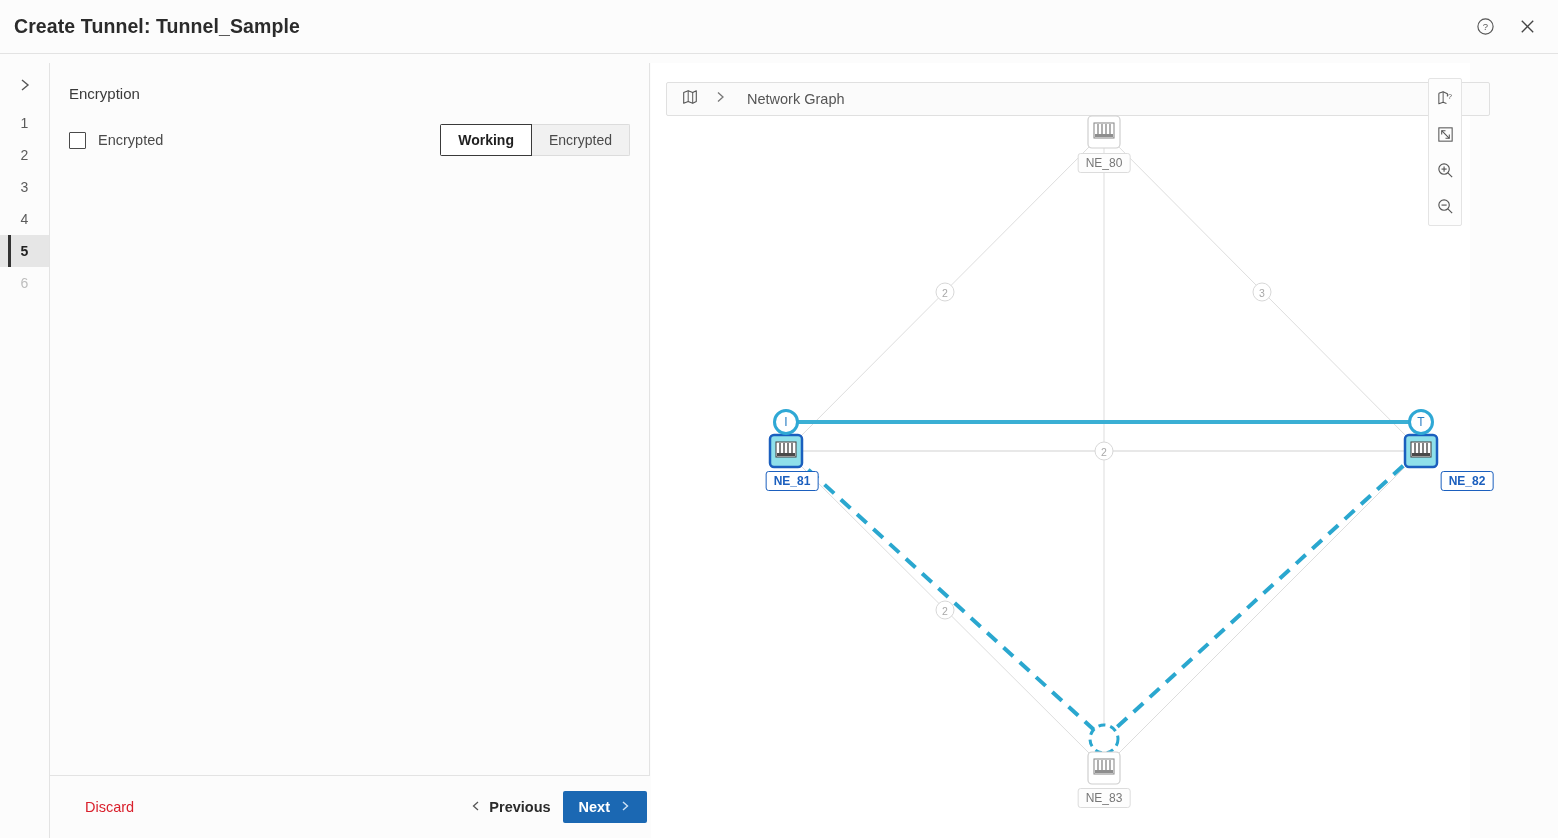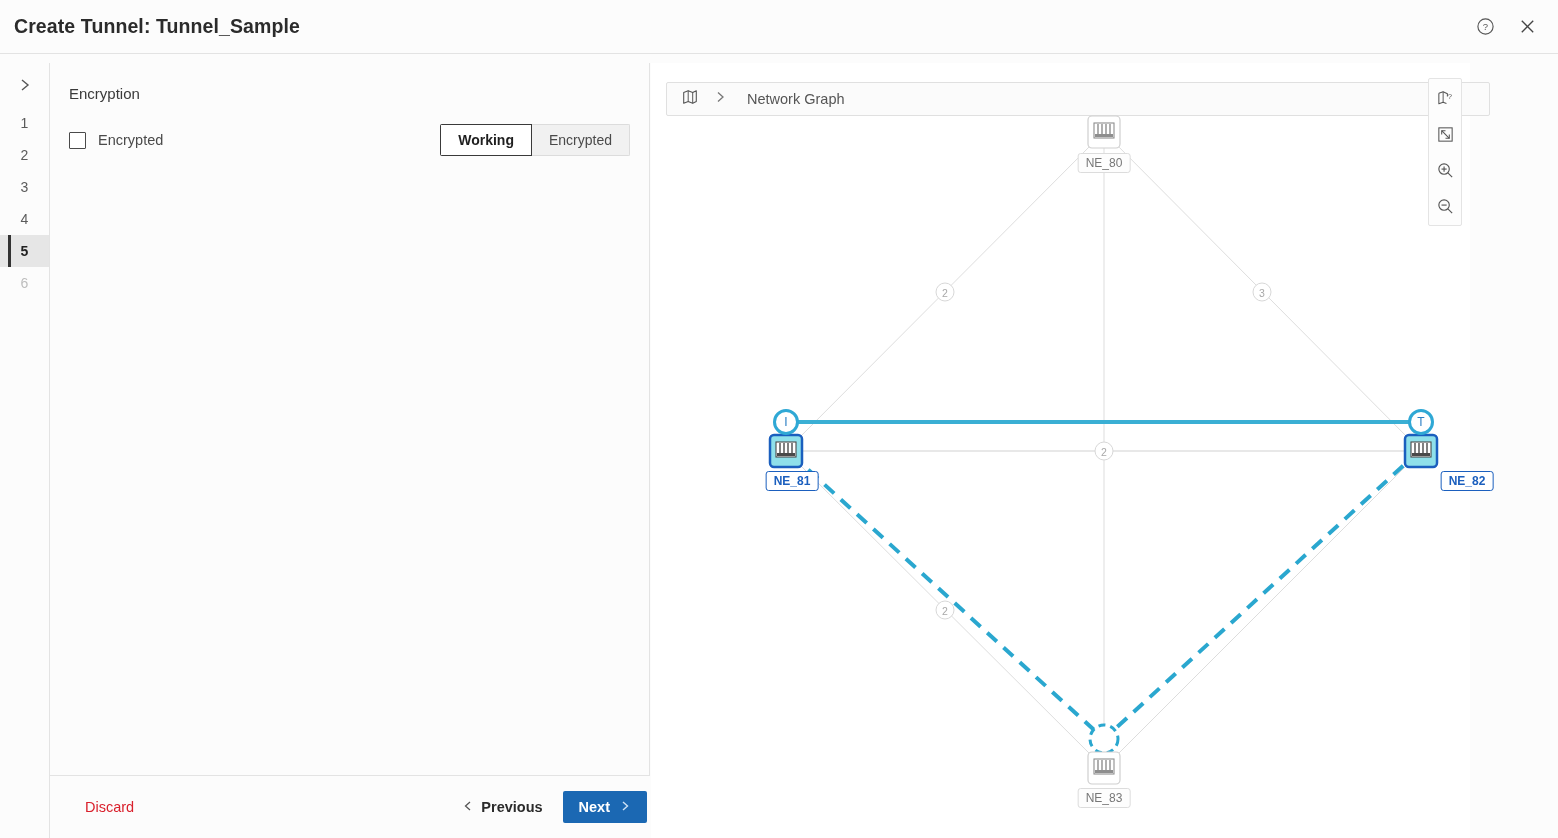--- a/index.html
+++ b/index.html
@@ -141,21 +141,21 @@
     padding: 0 19px;
     background: #fcfcfc;
   }
   .discard-link {
     color: #d9202c;
     font-size: 14.5px;
     cursor: pointer;
   }
   .footer-right {
     margin-left: auto;
-    display: flex; align-items: center; gap: 12px;
+    display: flex; align-items: center; gap: 4px;
   }
   .prev-btn {
     display: flex; align-items: center; gap: 7px;
     font-size: 14.5px; font-weight: bold; color: #2b2b2b;
     padding: 6px 8px; cursor: pointer;
   }
   .next-btn {
     display: flex; align-items: center; gap: 9px;
     background: #1b68b3; color: #ffffff;
     font-size: 14.5px; font-weight: bold;

